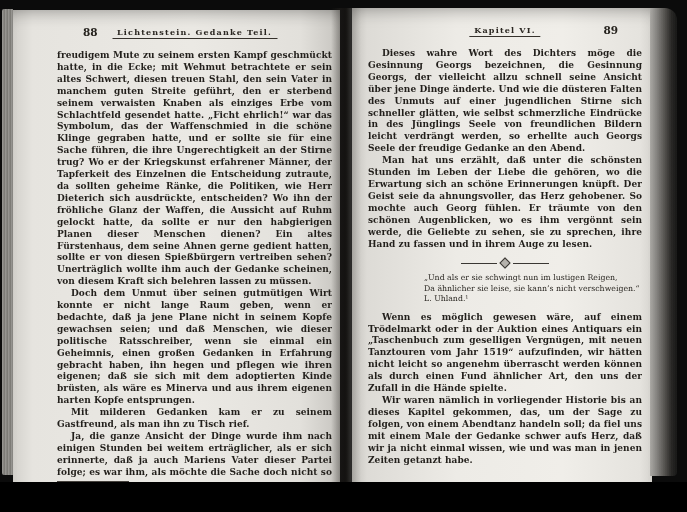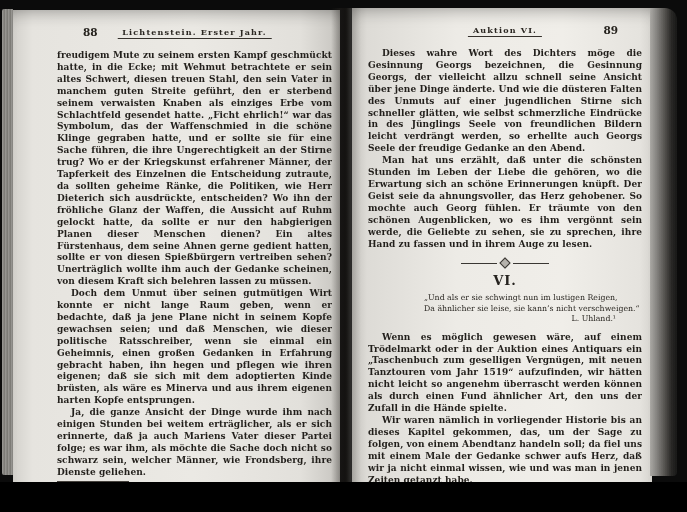--- a/index.html
+++ b/index.html
@@ -108,67 +108,67 @@
     margin: 2px 0 5px 0; text-align: center;
     font-size: 13px; font-weight: bold; letter-spacing: 1px;
     color: #25221e;
   }
 
   .epigraph {
     margin: 0 0 7px 56px;
     font-size: 7.8px; line-height: 10.4px; font-weight: normal;
     color: #2a2722;
   }
-  .epigraph .attribution { text-align: right; margin-right: 26px; }
+  .epigraph .attribution { text-align: left; }
 
   .footnote-block { flex: 0 0 auto; margin-top: auto; padding-top: 3px; }
   .footnote-rule { width: 72px; border-top: 1px solid #46423d; margin: 0 0 3px 0; }
   .footnote {
     font-size: 7.6px; font-weight: bold; color: #2a2722;
     padding-left: 10px; white-space: nowrap; overflow: hidden;
   }
 </style>
 </head>
 <body>
 
 <div class="scene">
 
   <div class="page-edges-left"></div>
 
   <div class="page left-page">
     <div class="page-header">
       <span class="pagenum outer-left">88</span>
-      <span class="running-header">Lichtenstein.  Erster Jahr.</span>
+      <span class="running-header">Lichtenstein.  Gedanke Teil.</span>
     </div>
     <div class="body-text">
       <p class="para noindent">freudigem Mute zu seinem ersten Kampf geschmückt hatte, in die Ecke; mit Wehmut betrachtete er sein altes Schwert, diesen treuen Stahl, den sein Vater in manchem guten Streite geführt, den er sterbend seinem verwaisten Knaben als einziges Erbe vom Schlachtfeld gesendet hatte. „Ficht ehrlich!“ war das Symbolum, das der Waffenschmied in die schöne Klinge gegraben hatte, und er sollte sie für eine Sache führen, die ihre Ungerechtigkeit an der Stirne trug? Wo er der Kriegskunst erfahrener Männer, der Tapferkeit des Einzelnen die Entscheidung zutraute, da sollten geheime Ränke, die Politiken, wie Herr Dieterich sich ausdrückte, entscheiden? Wo ihn der fröhliche Glanz der Waffen, die Aussicht auf Ruhm gelockt hatte, da sollte er nur den habgierigen Planen dieser Menschen dienen? Ein altes Fürstenhaus, dem seine Ahnen gerne gedient hatten, sollte er von diesen Spießbürgern vertreiben sehen? Unerträglich wollte ihm auch der Gedanke scheinen, von diesem Kraft sich belehren lassen zu müssen.</p>
       <p class="para">Doch dem Unmut über seinen gutmütigen Wirt konnte er nicht lange Raum geben, wenn er bedachte, daß ja jene Plane nicht in seinem Kopfe gewachsen seien; und daß Menschen, wie dieser politische Ratsschreiber, wenn sie einmal ein Geheimnis, einen großen Gedanken in Erfahrung gebracht haben, ihn hegen und pflegen wie ihren eigenen; daß sie sich mit dem adoptierten Kinde brüsten, als wäre es Minerva und aus ihrem eigenen harten Kopfe entsprungen.</p>
+      <p class="para">Mit milderen Gedanken kam er zu seinem Gastfreund, als man ihn zu Tisch rief.</p>
       <p class="para">Ja, die ganze Ansicht der Dinge wurde ihm nach einigen Stunden bei weitem erträglicher, als er sich erinnerte, daß ja auch Mariens Vater dieser Partei folge; es war ihm, als möchte die Sache doch nicht so schwarz sein, welcher Männer, wie Frondsberg, ihre Dienste geliehen.</p>
 
     </div>
     <div class="footnote-block">
       <div class="footnote-rule"></div>
       <div class="footnote">¹ Schiller, „Wallensteins Tod“  2. Aufzug, 2. Auftritt.</div>
     </div>
   </div>
 
   <div class="page right-page">
     <div class="page-header">
-      <span class="running-header">Auktion VI.</span>
+      <span class="running-header">Kapitel VI.</span>
       <span class="pagenum outer-right">89</span>
     </div>
     <div class="body-text">
       <p class="para">Dieses wahre Wort des Dichters möge die Gesinnung Georgs bezeichnen, die Gesinnung Georgs, der vielleicht allzu schnell seine Ansicht über jene Dinge änderte. Und wie die düsteren Falten des Unmuts auf einer jugendlichen Stirne sich schneller glätten, wie selbst schmerzliche Eindrücke in des Jünglings Seele von freundlichen Bildern leicht verdrängt werden, so erhellte auch Georgs Seele der freudige Gedanke an den Abend.</p>
       <p class="para">Man hat uns erzählt, daß unter die schönsten Stunden im Leben der Liebe die gehören, wo die Erwartung sich an schöne Erinnerungen knüpft. Der Geist seie da ahnungsvoller, das Herz gehobener. So mochte auch Georg fühlen. Er träumte von den schönen Augenblicken, wo es ihm vergönnt sein werde, die Geliebte zu sehen, sie zu sprechen, ihre Hand zu fassen und in ihrem Auge zu lesen.</p>
       <div class="ornament">
         <span class="orn-line"></span>
         <span class="orn-diamond"></span>
         <span class="orn-line"></span>
       </div>
-      <h2 class="chapter-heading">VI.</h2>
       <div class="epigraph">
         <div>„Und als er sie schwingt nun im lustigen Reigen,</div>
         <div>Da ähnlicher sie leise, sie kann’s nicht verschweigen.“</div>
         <div class="attribution">L. Uhland.¹</div>
       </div>
       <p class="para">Wenn es möglich gewesen wäre, auf einem Trödelmarkt oder in der Auktion eines Antiquars ein „Taschenbuch zum geselligen Vergnügen, mit neuen Tanztouren vom Jahr 1519“ aufzufinden, wir hätten nicht leicht so angenehm überrascht werden können als durch einen Fund ähnlicher Art, den uns der Zufall in die Hände spielte.</p>
       <p class="para">Wir waren nämlich in vorliegender Historie bis an dieses Kapitel gekommen, das, um der Sage zu folgen, von einem Abendtanz handeln soll; da fiel uns mit einem Male der Gedanke schwer aufs Herz, daß wir ja nicht einmal wissen, wie und was man in jenen Zeiten getanzt habe.</p>
 
     </div>
   </div>

